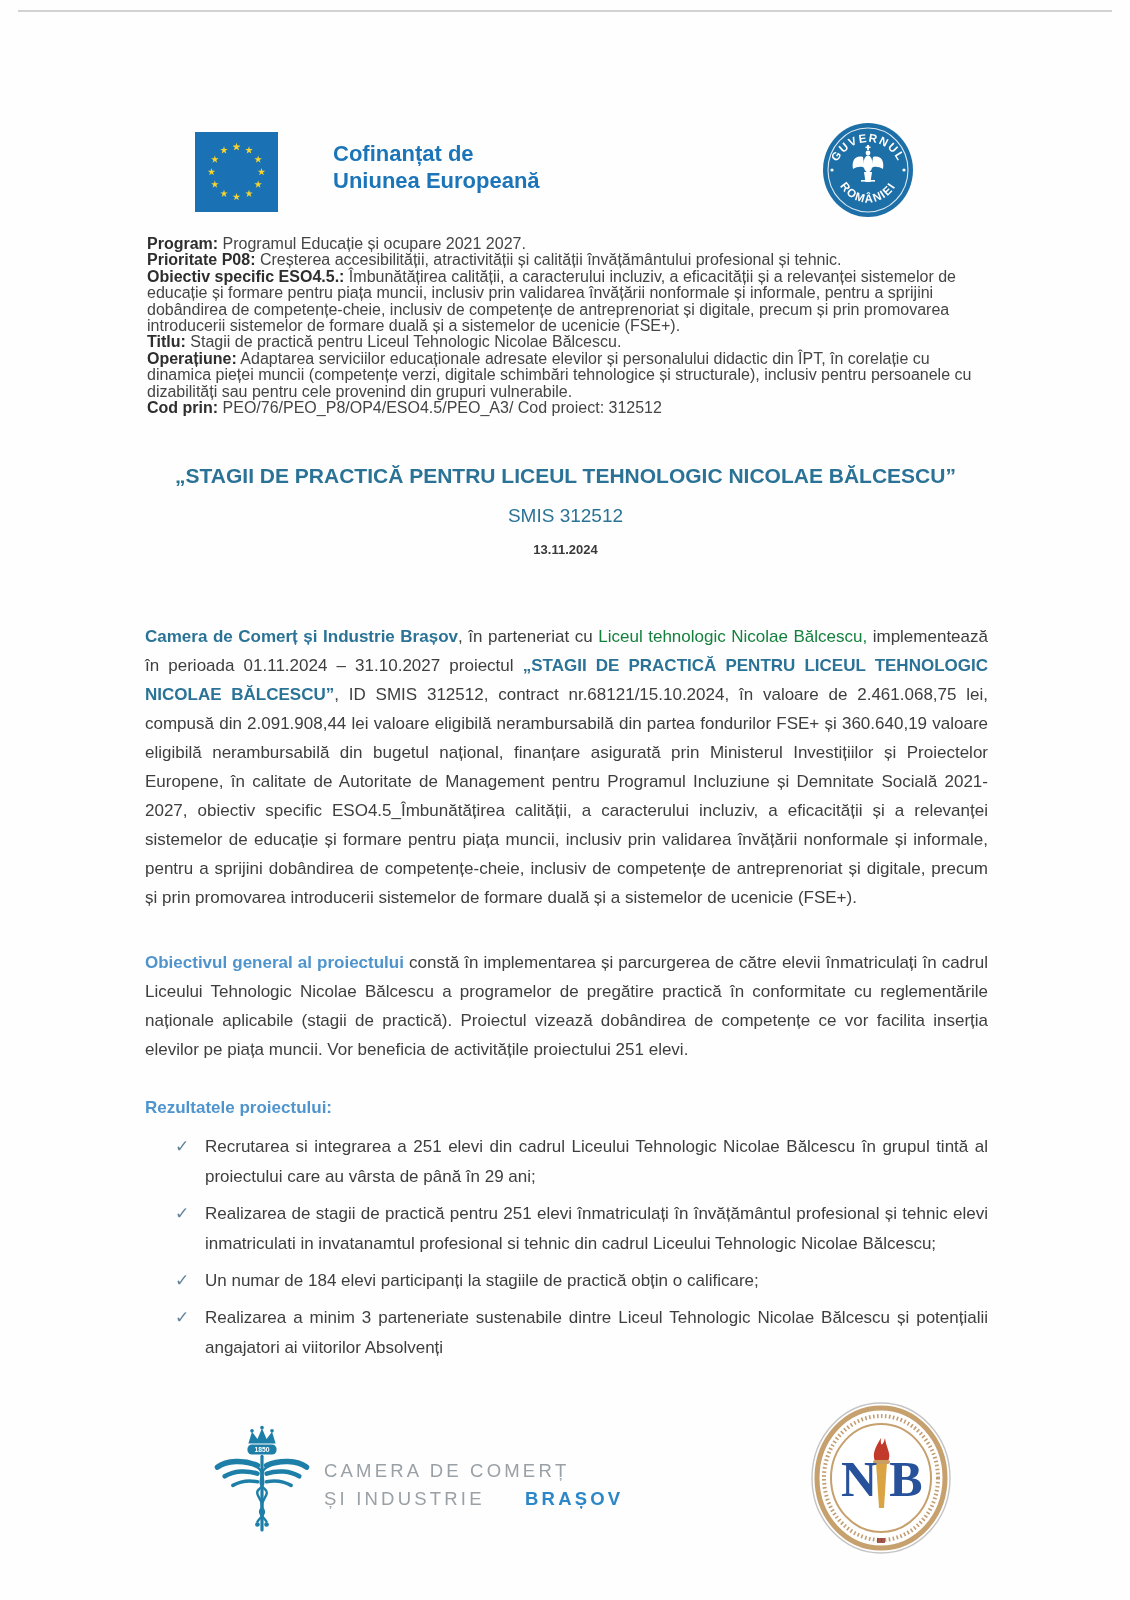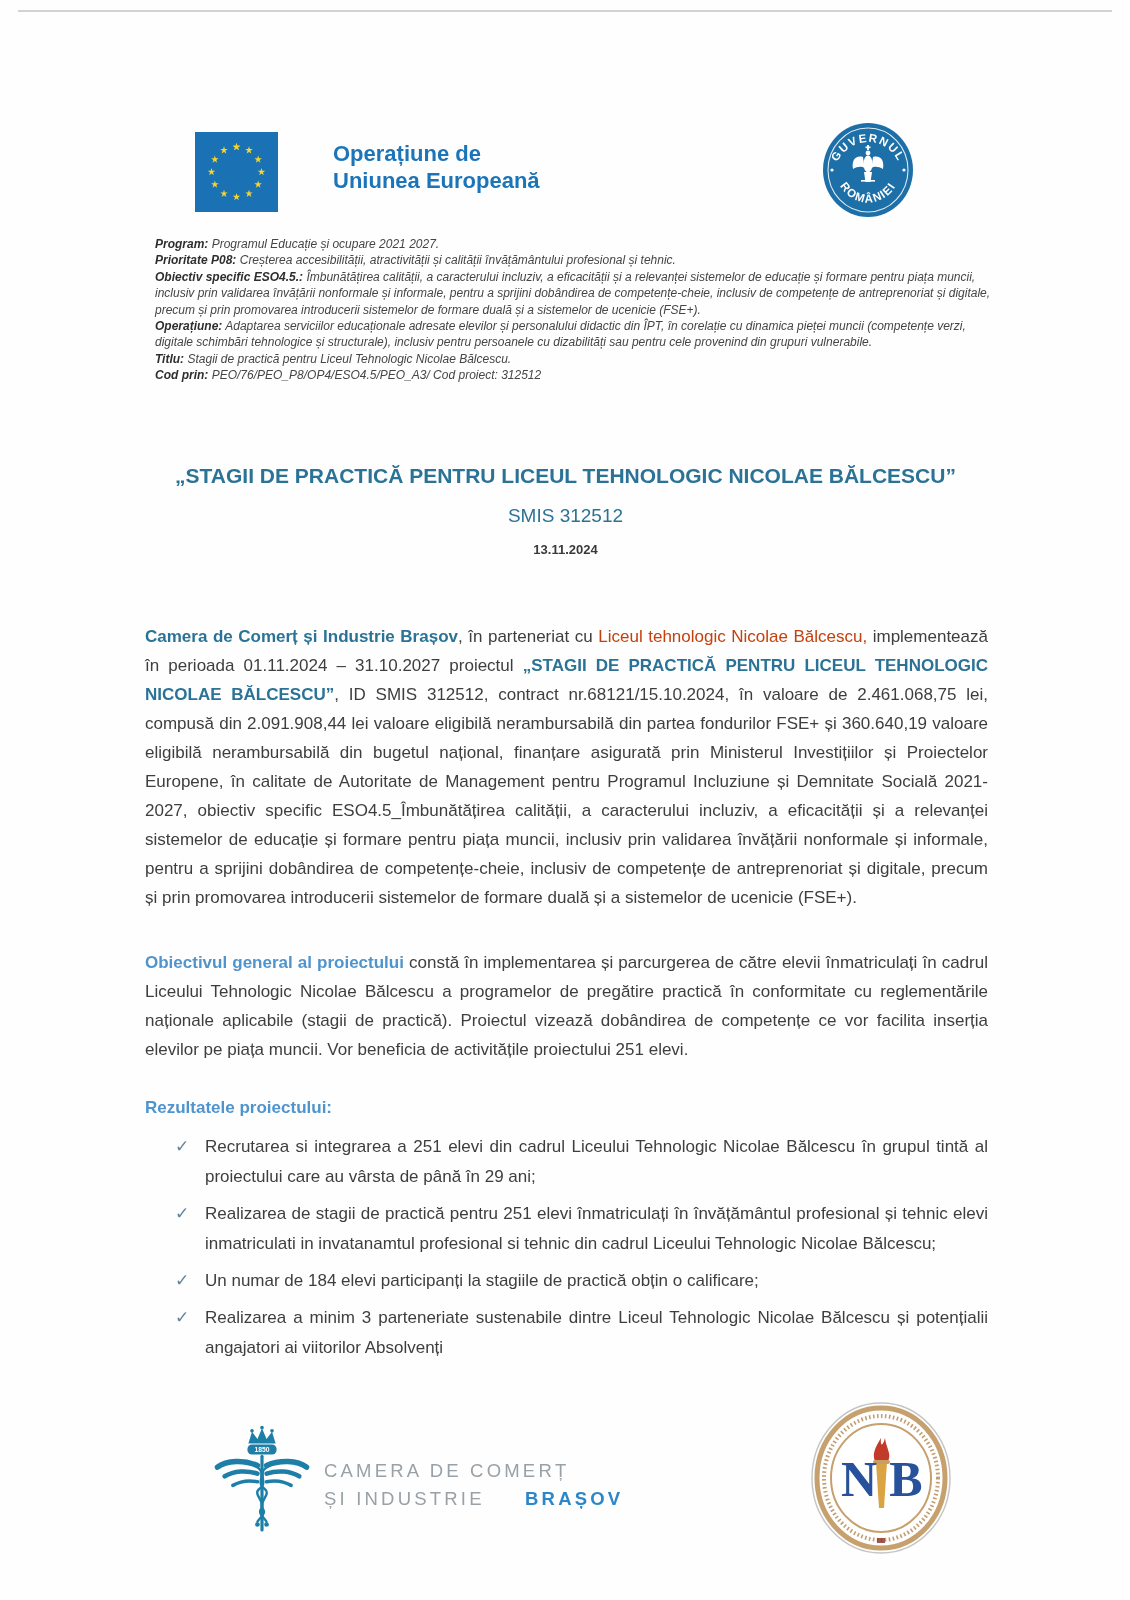--- a/index.html
+++ b/index.html
@@ -11,36 +11,36 @@
   }
   .scan-line{position:absolute;left:18px;top:10px;width:1094px;height:2px;background:#c7c7c7;opacity:.8;}
 
   
   .eu-block{position:absolute;left:195px;top:132px;display:flex;align-items:flex-start;}
   .eu-flag{width:83px;height:80px;display:block;}
   .eu-text{margin-left:55px;margin-top:8px;font-weight:bold;font-size:22px;line-height:27px;color:#1b75b8;}
   .gov-seal{position:absolute;left:822px;top:122px;width:92px;height:96px;}
 
   
-  .meta{position:absolute;left:155px;top:236px;width:847px;font-size:12px;line-height:16.4px;color:#454545;font-style:italic;}
+  .meta{position:absolute;left:147px;top:236px;width:847px;font-size:16px;line-height:16.4px;color:#454545;}
   .meta p{margin:0;}
   .meta b{color:#2e2e2e;}
 
   
   .titles{position:absolute;left:143px;top:464px;width:845px;text-align:center;color:#2b7396;}
   .t1{font-size:24px;font-weight:bold;margin:0 0 15px 0;}
   .t2{font-size:21px;font-weight:bold;margin:0 0 17px 0;}
   .t3{font-size:19px;font-weight:normal;margin:16px 0 15px 0;}
   .tdate{font-size:13px;font-weight:bold;color:#3a3a3a;margin:0;}
 
   
   .bodytext{position:absolute;left:145px;top:622px;width:843px;font-size:17px;line-height:29px;text-align:justify;}
   .bodytext p{margin:0;}
   .seg-teal{color:#2b7396;font-weight:bold;}
-  .seg-blue{color:#c2410c;}
+  .seg-blue{color:#15803d;}
   .seg-blue-b{color:#4f94cd;font-weight:bold;}
   .para2{margin-top:36px !important;}
   .results-head{margin-top:29px !important;font-weight:bold;color:#4f94cd;text-align:left;}
   .bullets{margin-top:10px;}
   .bullet{display:flex;line-height:30px;margin-bottom:7px;text-align:justify;}
   .check{flex:0 0 30px;margin-left:30px;color:#64849a;font-size:17px;}
   .btext{flex:1;}
 
   
   .ccib{position:absolute;left:212px;top:1422px;display:flex;align-items:center;}
@@ -71,21 +71,21 @@
         <path transform="translate(54,61.65)" d="M0,-4 L0.9,-1.24 3.8,-1.24 1.45,0.47 2.35,3.24 0,1.53 -2.35,3.24 -1.45,0.47 -3.8,-1.24 -0.9,-1.24 Z"></path>
         <path transform="translate(41.5,65)" d="M0,-4 L0.9,-1.24 3.8,-1.24 1.45,0.47 2.35,3.24 0,1.53 -2.35,3.24 -1.45,0.47 -3.8,-1.24 -0.9,-1.24 Z"></path>
         <path transform="translate(29,61.65)" d="M0,-4 L0.9,-1.24 3.8,-1.24 1.45,0.47 2.35,3.24 0,1.53 -2.35,3.24 -1.45,0.47 -3.8,-1.24 -0.9,-1.24 Z"></path>
         <path transform="translate(19.85,52.5)" d="M0,-4 L0.9,-1.24 3.8,-1.24 1.45,0.47 2.35,3.24 0,1.53 -2.35,3.24 -1.45,0.47 -3.8,-1.24 -0.9,-1.24 Z"></path>
         <path transform="translate(16.5,40)" d="M0,-4 L0.9,-1.24 3.8,-1.24 1.45,0.47 2.35,3.24 0,1.53 -2.35,3.24 -1.45,0.47 -3.8,-1.24 -0.9,-1.24 Z"></path>
         <path transform="translate(19.85,27.5)" d="M0,-4 L0.9,-1.24 3.8,-1.24 1.45,0.47 2.35,3.24 0,1.53 -2.35,3.24 -1.45,0.47 -3.8,-1.24 -0.9,-1.24 Z"></path>
         <path transform="translate(29,18.35)" d="M0,-4 L0.9,-1.24 3.8,-1.24 1.45,0.47 2.35,3.24 0,1.53 -2.35,3.24 -1.45,0.47 -3.8,-1.24 -0.9,-1.24 Z"></path>
       </g>
     </svg>
     <div class="eu-text">
-      <div>Operațiune de</div>
+      <div>Cofinanțat de</div>
       <div>Uniunea Europeană</div>
     </div>
   </div>
 
   <svg class="gov-seal" viewBox="0 0 92 96" aria-hidden="true">
     <ellipse cx="46" cy="48" rx="45" ry="47" fill="#1d6fa8"></ellipse>
     <ellipse cx="46" cy="48" rx="40" ry="42" fill="none" stroke="#ffffff" stroke-width="1.1" opacity=".85"></ellipse>
     <defs>
       <path id="arcTop" d="M 12 56 A 34 36 0 0 1 80 56"></path>
       <path id="arcBot" d="M 14 54 A 33 35 0 0 0 78 54"></path>
@@ -107,22 +107,22 @@
       <path d="M51 35 C59 33 62.5 39 61 47 C57 44.5 52 44 49.5 46 Z"></path>
       <path d="M42 50 L50 50 L48.5 60 L43.5 60 Z"></path>
       <rect x="39" y="58" width="14" height="1.6"></rect>
     </g>
   </svg>
 
   <section class="meta">
     <p><b>Program:</b><span> Programul Educație și ocupare 2021 2027.</span></p>
     <p><b>Prioritate P08:</b><span> Creșterea accesibilității, atractivității și calității învățământului profesional și tehnic.</span></p>
     <p><b>Obiectiv specific ESO4.5.:</b><span> Îmbunătățirea calității, a caracterului incluziv, a eficacității și a relevanței sistemelor de educație și formare pentru piața muncii, inclusiv prin validarea învățării nonformale și informale, pentru a sprijini dobândirea de competențe-cheie, inclusiv de competențe de antreprenoriat și digitale, precum și prin promovarea introducerii sistemelor de formare duală și a sistemelor de ucenicie (FSE+).</span></p>
+    <p><b>Titlu:</b><span> Stagii de practică pentru Liceul Tehnologic Nicolae Bălcescu.</span></p>
     <p><b>Operațiune:</b><span> Adaptarea serviciilor educaționale adresate elevilor și personalului didactic din ÎPT, în corelație cu dinamica pieței muncii (competențe verzi, digitale schimbări tehnologice și structurale), inclusiv pentru persoanele cu dizabilități sau pentru cele provenind din grupuri vulnerabile.</span></p>
-    <p><b>Titlu:</b><span> Stagii de practică pentru Liceul Tehnologic Nicolae Bălcescu.</span></p>
     <p><b>Cod prin:</b><span> PEO/76/PEO_P8/OP4/ESO4.5/PEO_A3/ Cod proiect: 312512</span></p>
   </section>
 
   <section class="titles">
     <h2 class="t2">„STAGII DE PRACTICĂ PENTRU LICEUL TEHNOLOGIC NICOLAE BĂLCESCU”</h2>
     <h2 class="t3">SMIS 312512</h2>
     <p class="tdate">13.11.2024</p>
   </section>
 
   <section class="bodytext">

